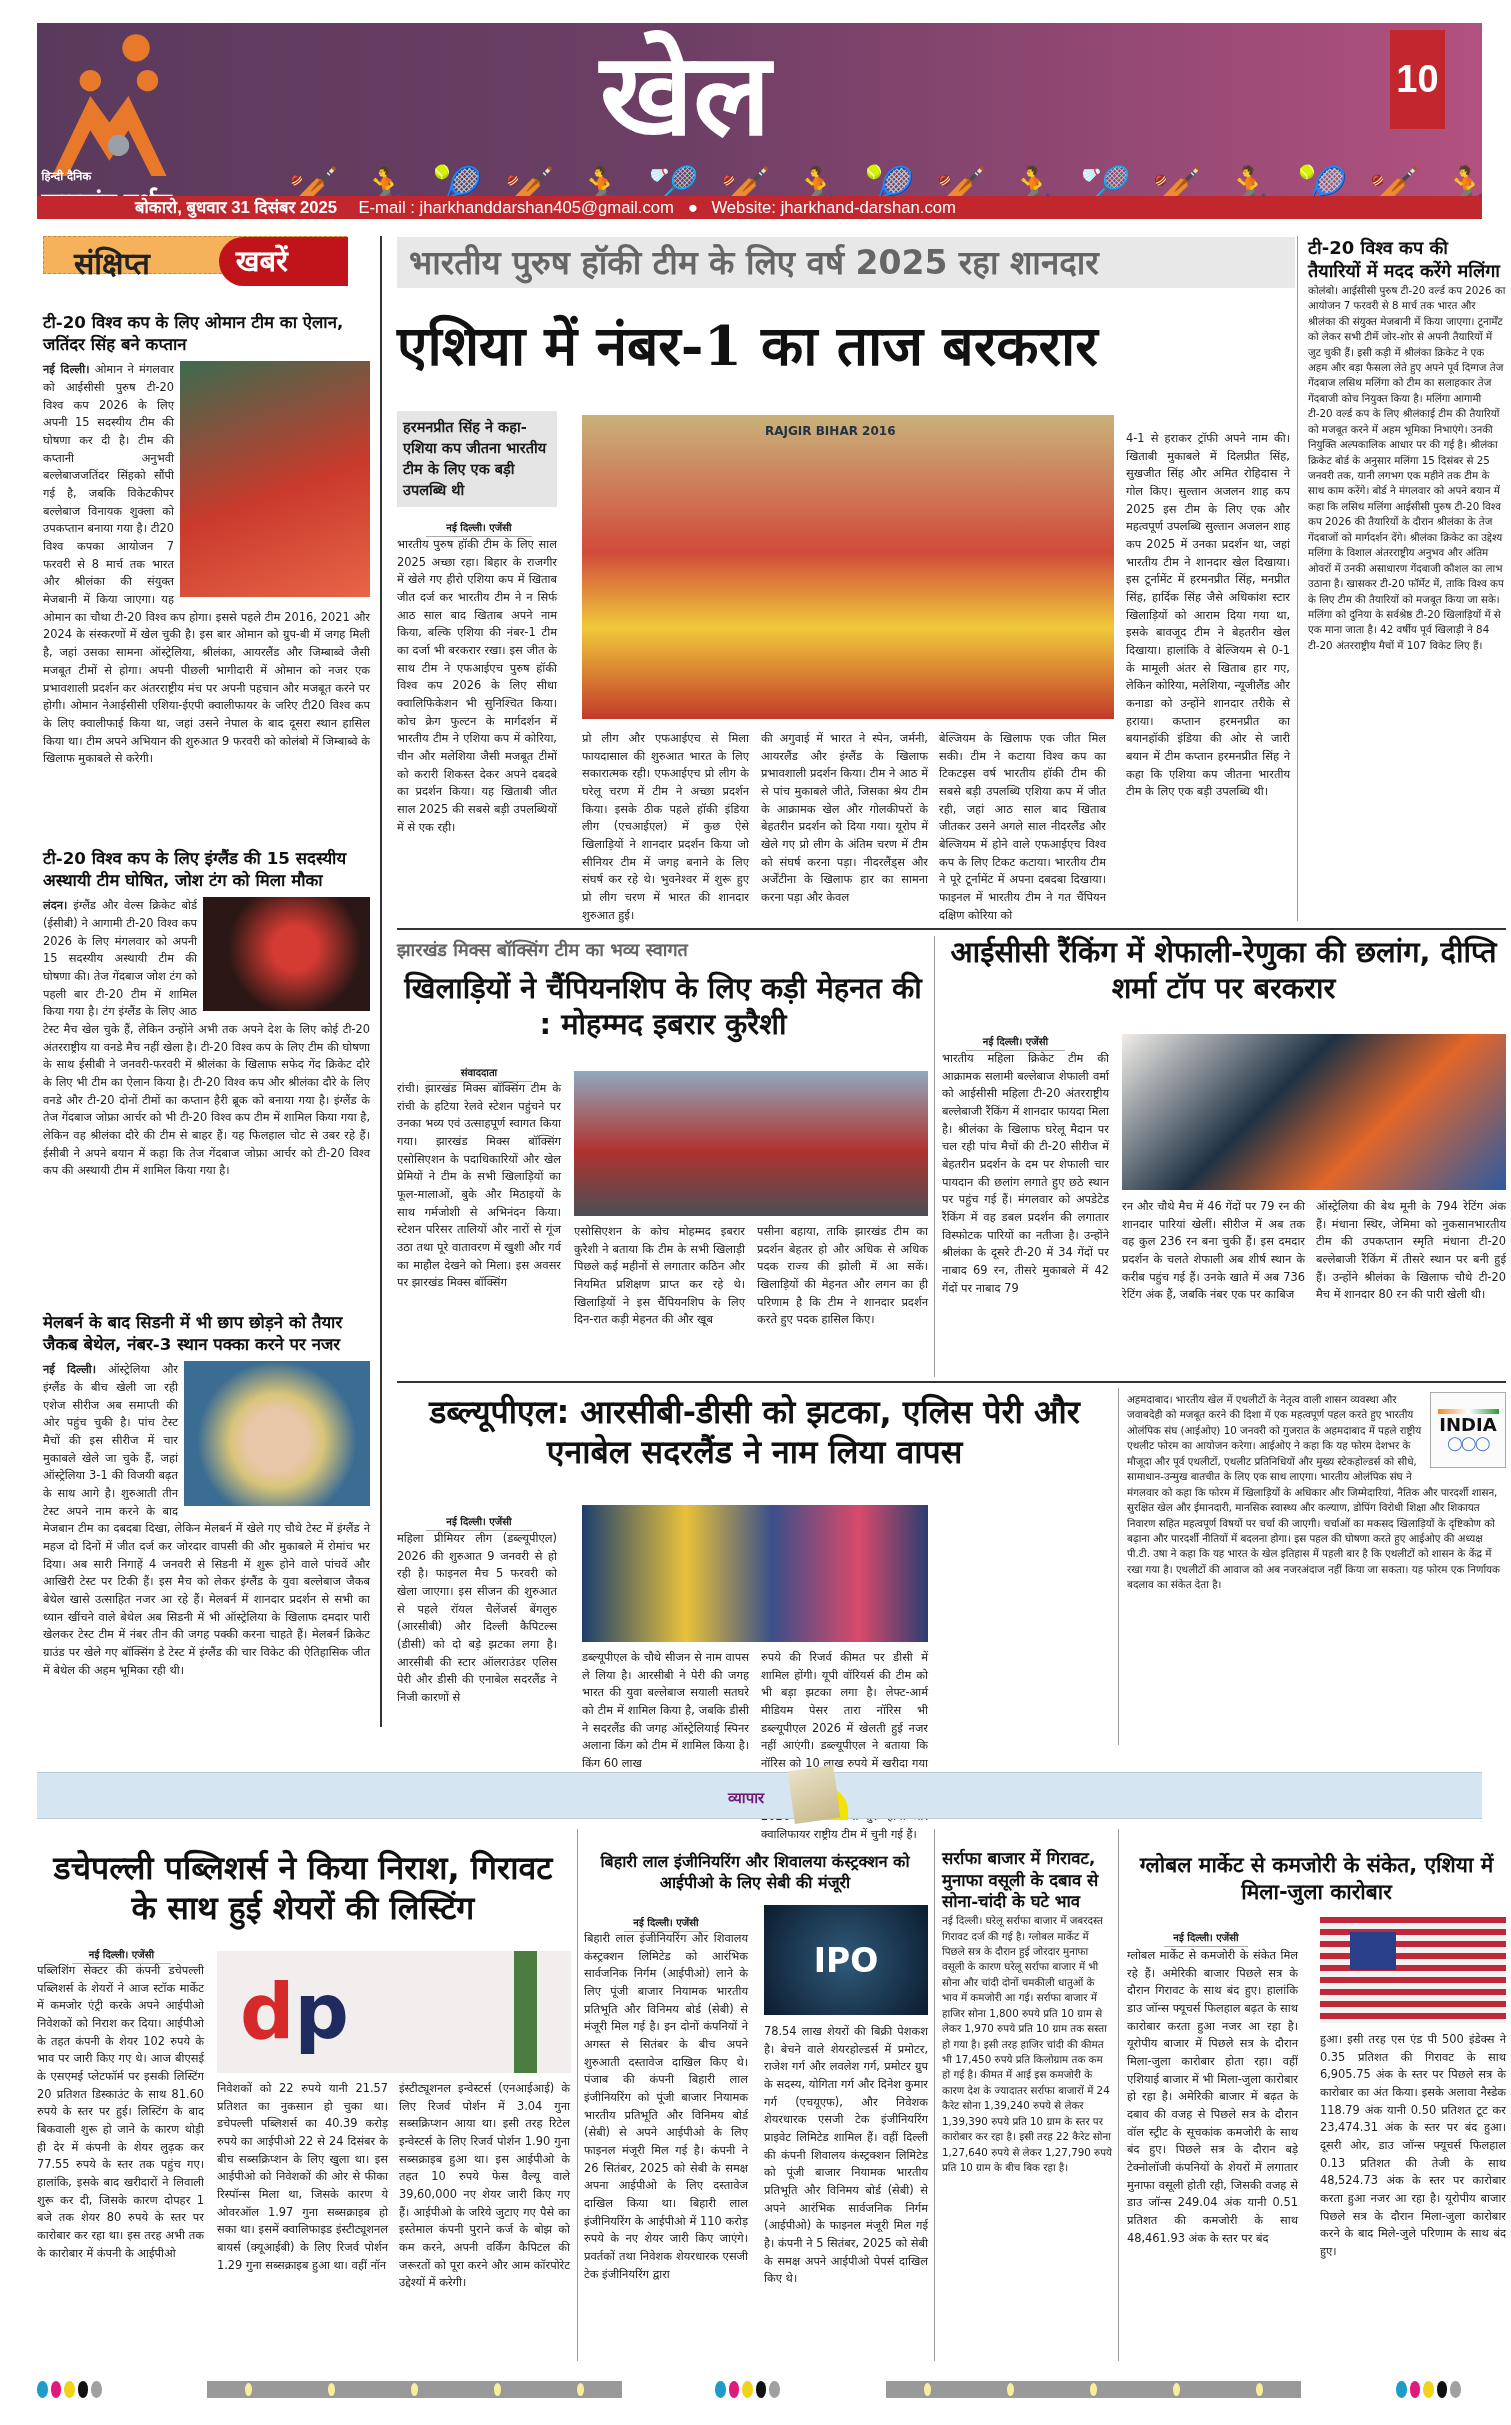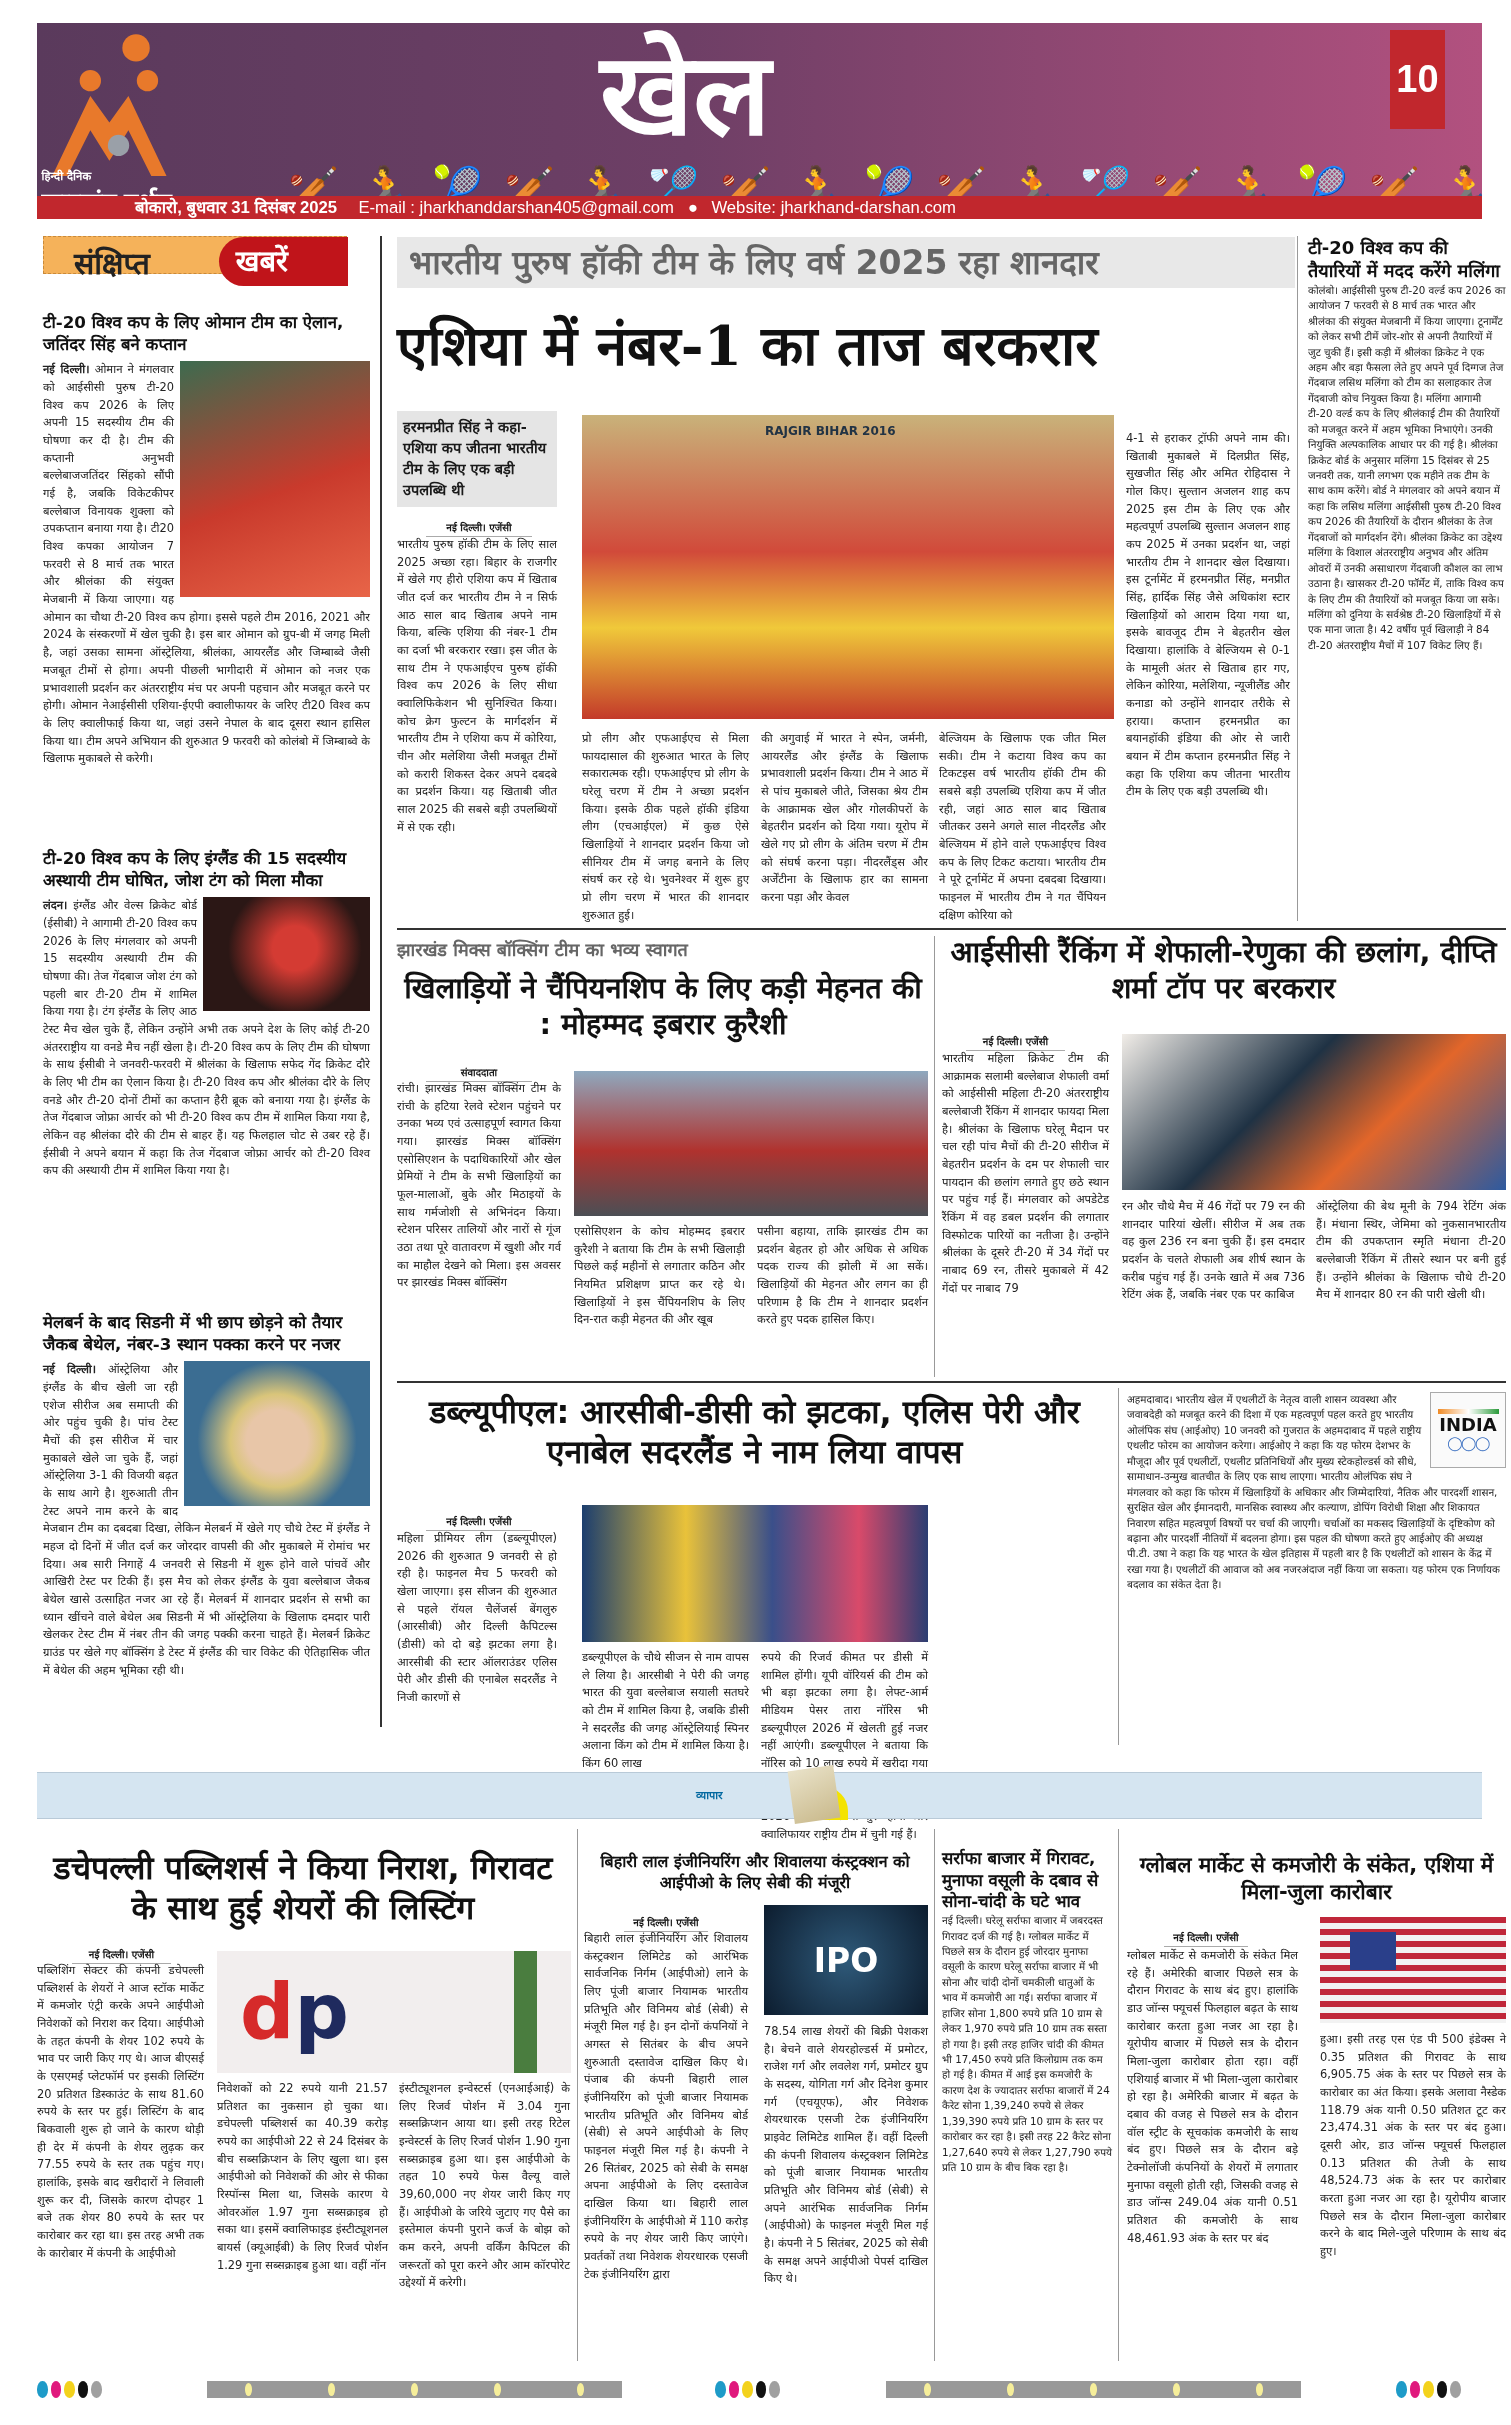--- a/index.html
+++ b/index.html
@@ -26,21 +26,21 @@
 .body b{font-weight:bold}
 .photo{background:#888;overflow:hidden}
 .kicker-grey{background:#e8e8e8;color:#666;font-size:33px;font-weight:bold;padding:7.6px 12px;line-height:1.1}
 .hero-title{font-family:"DejaVu Serif",serif;font-size:55px;font-weight:bold;color:#111;line-height:1.1}
 .side-box{background:#e5e5e5;font-size:14.5px;font-weight:bold;line-height:1.45;padding:6px}
 .byline{font-size:10px;font-weight:bold;text-align:center;border-bottom:0.8px solid #aaa;padding-bottom:2.3px}
 .kicker-small{color:#666;font-size:18px;font-weight:bold}
 .h-big{font-size:29px;font-weight:bold;line-height:1.25;color:#111;text-align:center}
 .h-med{font-size:18px;font-weight:bold;line-height:1.3;color:#111}
 .biz-band{left:37px;top:1772px;width:1445px;height:47px;background:#d5e5f1;border-top:1.5px solid #b9cad8;border-bottom:1.5px solid #b9cad8}
-.biz-label{left:696px;top:1787px;font-size:11px;font-weight:bold;color:#0369a1}
+.biz-label{left:728px;top:1787px;font-size:15px;font-weight:bold;color:#701a75}
 .money{left:791px;top:1768px;width:46px;height:53px;background:linear-gradient(160deg,#e9e2c9,#c9b98b);transform:rotate(-8deg)}
 .money-sun{left:799px;top:1787px;width:49px;height:33px;border-radius:24px 24px 0 0;background:#f4e300}
 .regbar{display:flex;align-items:center;gap:3px}
 .dot{width:10.6px;height:16.7px;border-radius:50%}
 .grey-strip{height:16.7px;background:#999;display:flex;justify-content:space-around;align-items:center}
 .grey-strip i{width:7.6px;height:13.7px;background:#f6ee9a;border-radius:50%;display:block}
 .ipo{display:flex;align-items:center;justify-content:center;background:radial-gradient(circle,#2f5a7a,#0c1c2e);color:#fff;font-size:33px;font-weight:bold}
 .india-logo{border:0.8px solid #aaa;background:#fafafa;display:flex;flex-direction:column;align-items:center;justify-content:center}
 </style>
 </head>

